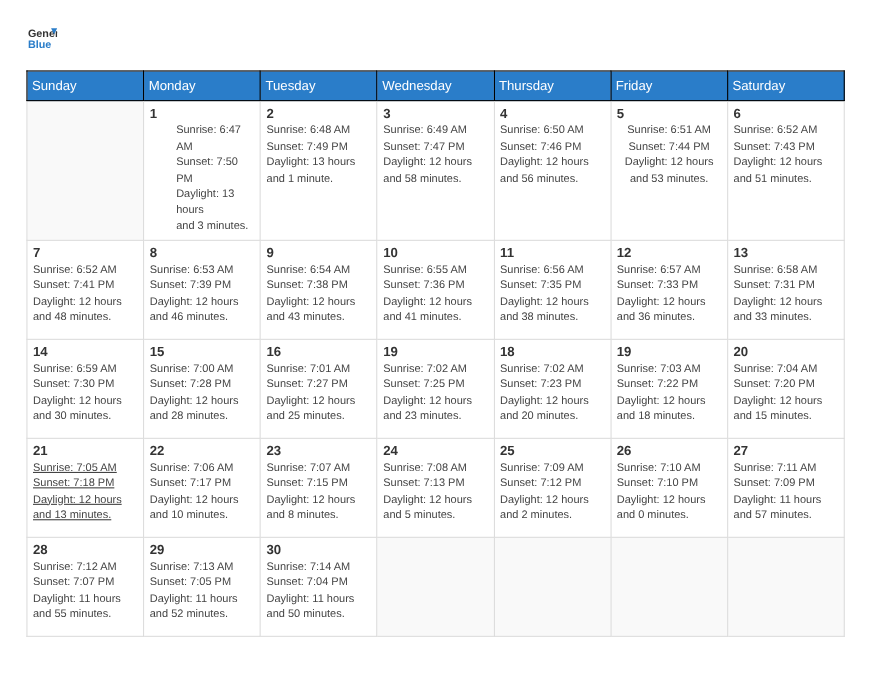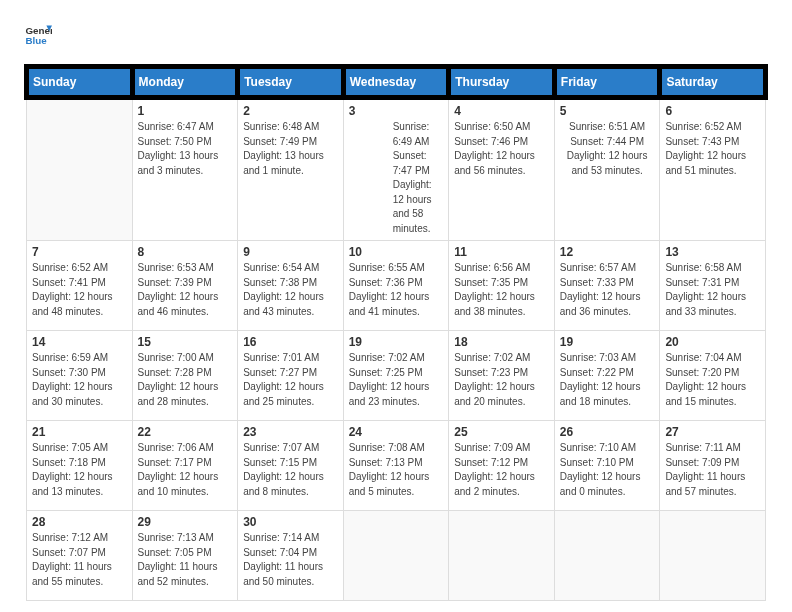--- a/index.html
+++ b/index.html
@@ -41,22 +41,22 @@
       width: 100%;
       border-collapse: collapse;
       font-size: 11px;
     }
     .calendar thead th {
       background: #2a7dc9;
       color: #fff;
       padding: 6px 4px;
       text-align: left;
       font-size: 12px;
-      font-weight: bold;
-      border: 5px solid #000000;
+      font-weight: normal;
+      border: 1px solid #000000;
     }
     .calendar tbody td {
       vertical-align: top;
       padding: 4px 5px;
       border: 1px solid #ddd;
       width: calc(100% / 7);
       height: 90px;
       color: #333;
       background: #fff;
     }
@@ -107,35 +107,35 @@
         <th>Thursday</th>
         <th>Friday</th>
         <th>Saturday</th>
       </tr>
   </thead>
   <tbody id="calendar-body">
   <tr>
         <td class="empty"></td>
         <td>
           <span class="day-number">1</span>
-          <div class="day-info" style="white-space: pre-line;">Sunrise: 6:47 AM
+          <div class="day-info" style="white-space: pre-line; margin-left: 24px;">Sunrise: 6:47 AM
 Sunset: 7:50 PM
 Daylight: 13 hours
 and 3 minutes.</div>
         </td>
         <td>
           <span class="day-number">2</span>
           <div class="day-info" style="white-space: pre-line;">Sunrise: 6:48 AM
 Sunset: 7:49 PM
 Daylight: 13 hours
 and 1 minute.</div>
         </td>
         <td>
           <span class="day-number">3</span>
-          <div class="day-info" style="white-space: pre-line; margin-left: 44px;">Sunrise: 6:49 AM
+          <div class="day-info" style="white-space: pre-line;">Sunrise: 6:49 AM
 Sunset: 7:47 PM
 Daylight: 12 hours
 and 58 minutes.</div>
         </td>
         <td>
           <span class="day-number">4</span>
           <div class="day-info" style="white-space: pre-line;">Sunrise: 6:50 AM
 Sunset: 7:46 PM
 Daylight: 12 hours
 and 56 minutes.</div>
@@ -253,21 +253,21 @@
           <span class="day-number">20</span>
           <div class="day-info" style="white-space: pre-line;">Sunrise: 7:04 AM
 Sunset: 7:20 PM
 Daylight: 12 hours
 and 15 minutes.</div>
         </td>
       </tr>
       <tr>
         <td>
           <span class="day-number">21</span>
-          <div class="day-info" style="white-space: pre-line;">Sunrise: 7:05 AM
+          <div class="day-info" style="white-space: pre-line; text-decoration: underline;">Sunrise: 7:05 AM
 Sunset: 7:18 PM
 Daylight: 12 hours
 and 13 minutes.</div>
         </td>
         <td>
           <span class="day-number">22</span>
           <div class="day-info" style="white-space: pre-line;">Sunrise: 7:06 AM
 Sunset: 7:17 PM
 Daylight: 12 hours
 and 10 minutes.</div>

